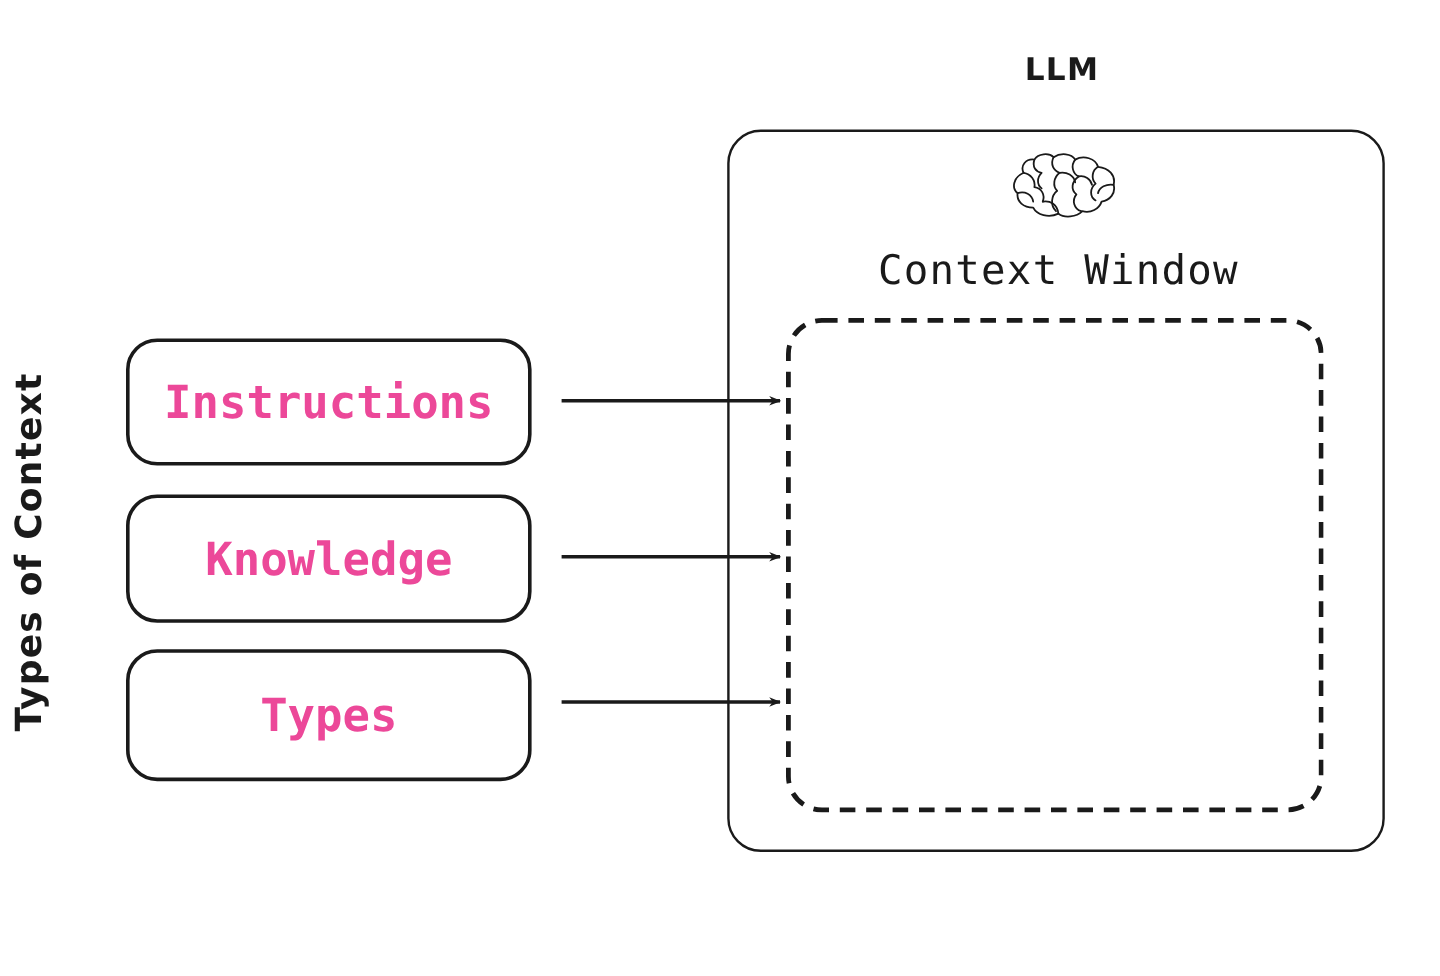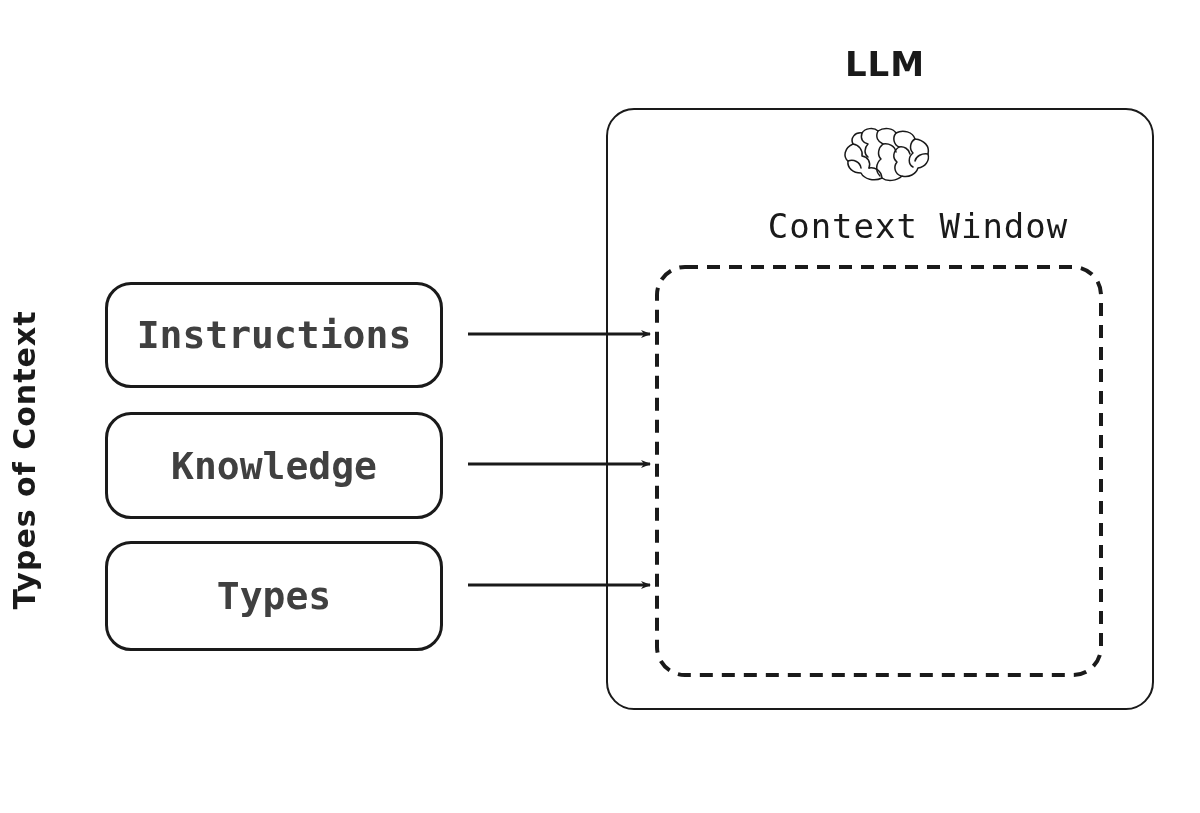--- a/index.html
+++ b/index.html
@@ -54,36 +54,36 @@
     display: flex;
     align-items: center;
     justify-content: center;
     box-sizing: border-box;
   }
   .ctx-box-label {
     font-family: "DejaVu Sans Mono", monospace;
     font-size: 38px;
     font-weight: 600;
     letter-spacing: 0px;
-    color: #404040;
+    color: #ec4899;
     white-space: nowrap;
   }
   #ctx-box-0 { top: 282px; height: 106px; }
   #ctx-box-1 { top: 412px; height: 107px; justify-content: center; }
   #ctx-box-2 { top: 541px; height: 110px; }
 
   
   .llm-title {
     position: absolute;
     left: 760px;
     top: 44px;
     width: 250px;
     text-align: center;
     font-family: "DejaVu Sans", sans-serif;
-    font-size: 34px;
+    font-size: 26px;
     font-weight: 600;
     letter-spacing: 1px;
     color: #1a1a1a;
   }
 
   .llm-box {
     position: absolute;
     left: 606px;
     top: 108px;
     width: 548px;
@@ -106,21 +106,20 @@
     position: absolute;
     left: 0;
     top: 96px;
     width: 548px;
     text-align: center;
     font-family: "DejaVu Sans Mono", monospace;
     font-size: 34px;
     font-weight: 500;
     letter-spacing: 1px;
     color: #1a1a1a;
-    padding-left: 36px;
   }
 
   .context-window-box {
     position: absolute;
     left: 47px;    
     top: 155px;    
     width: 448px;
     height: 412px;
     box-sizing: border-box;
   }

